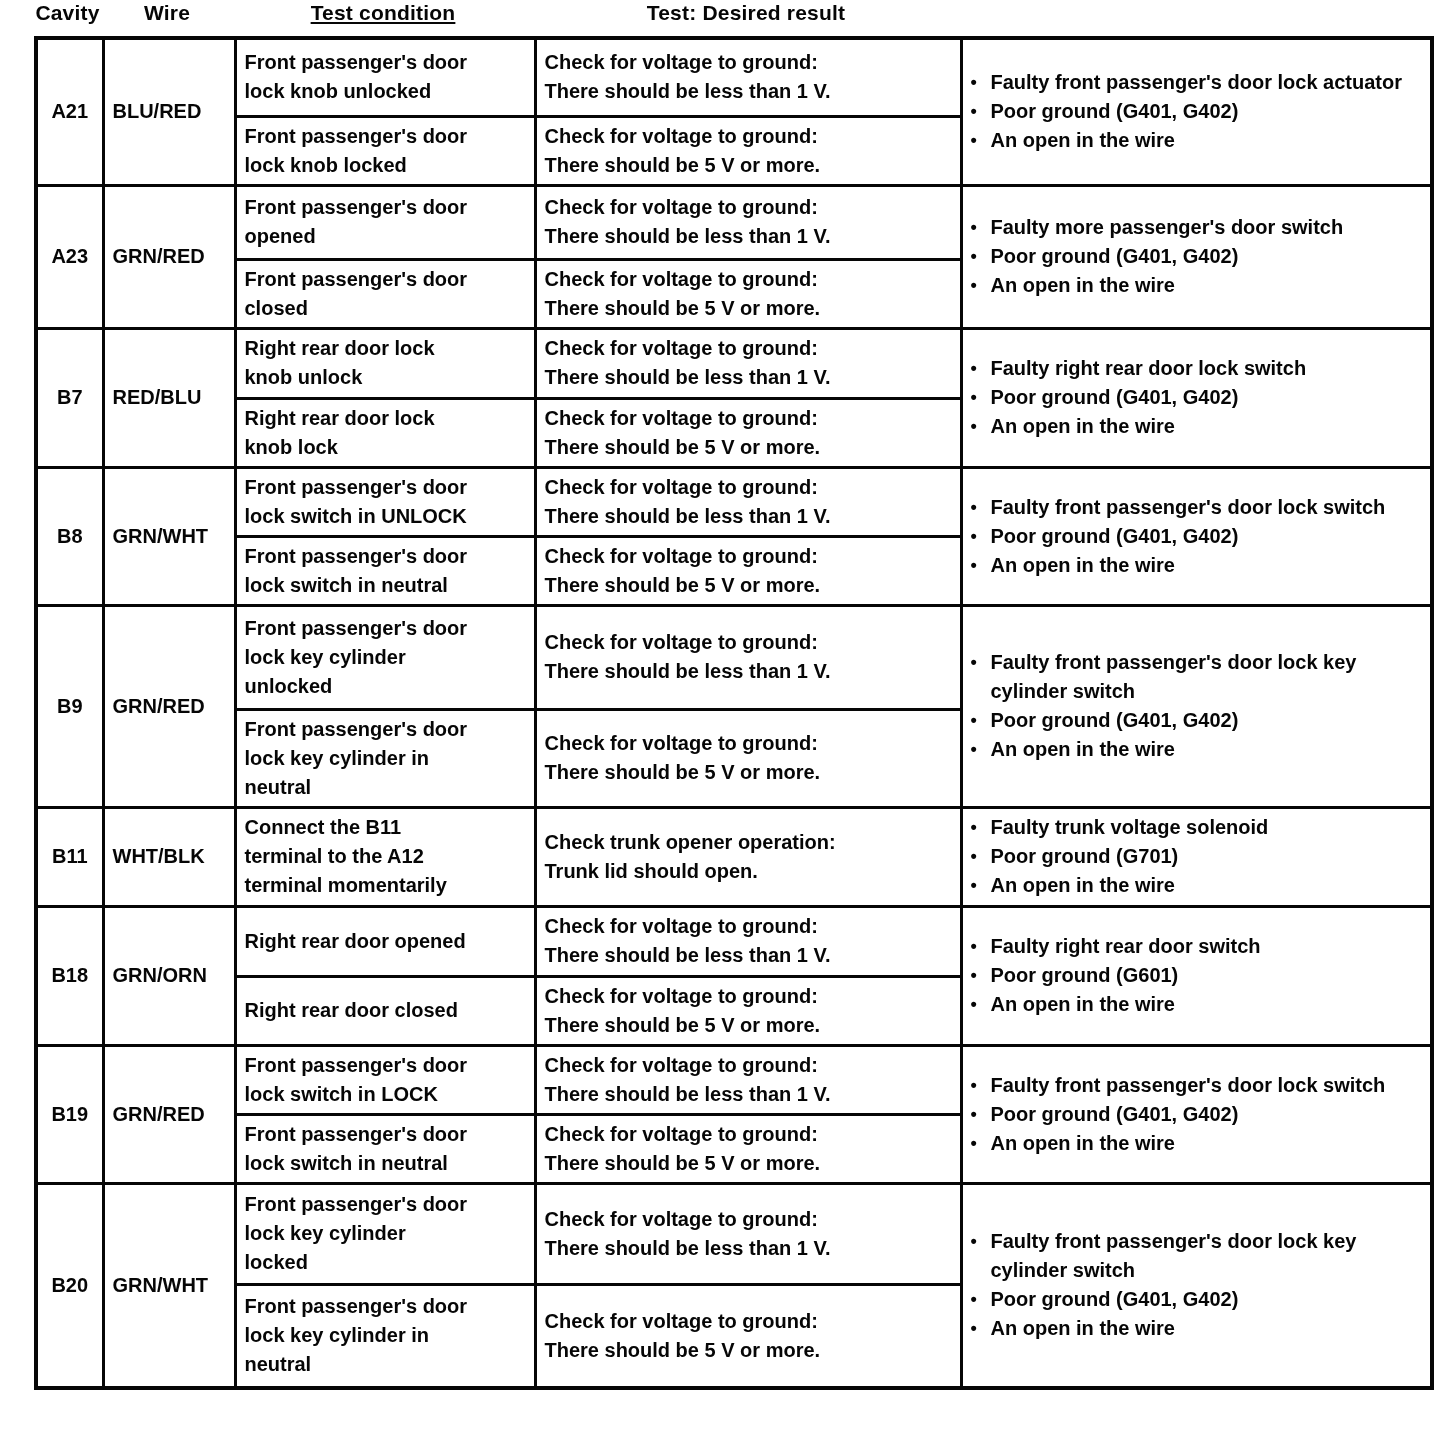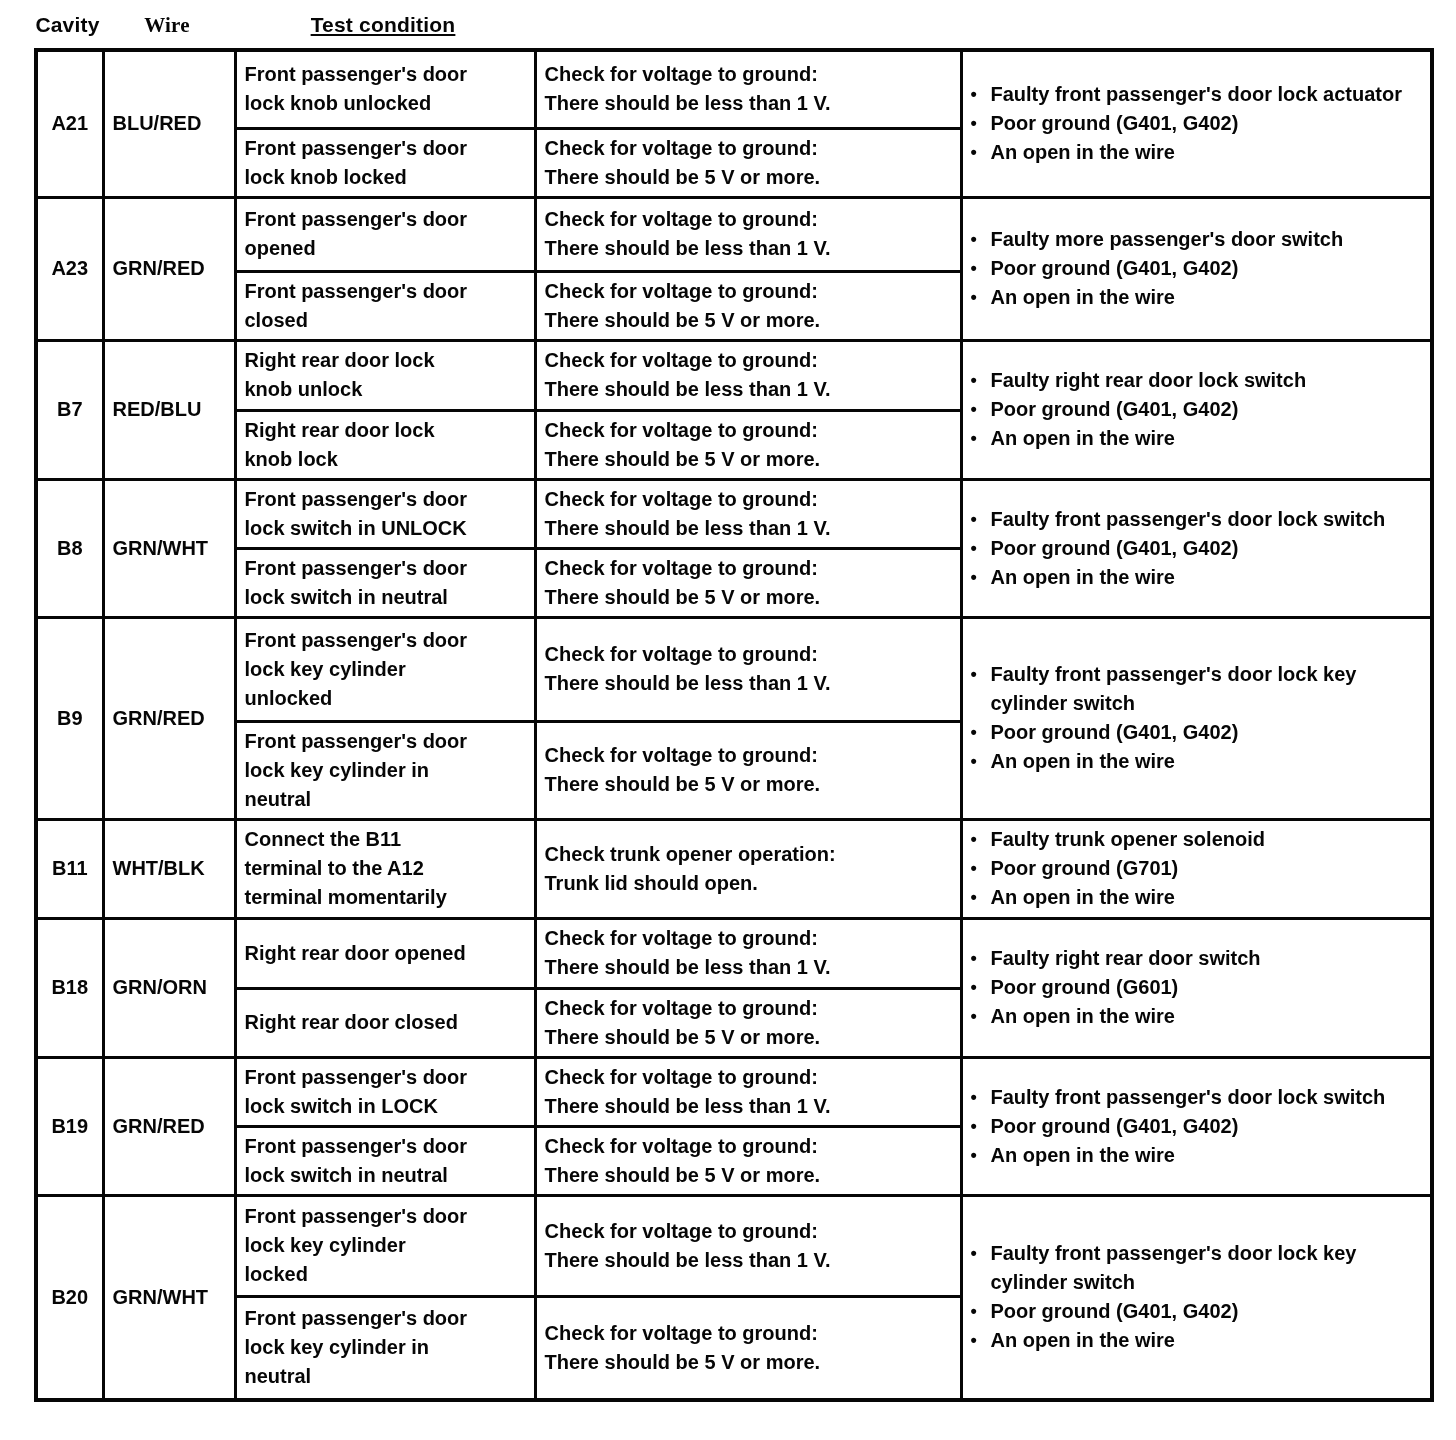--- a/index.html
+++ b/index.html
@@ -8,38 +8,38 @@
     background: #ffffff;
     width: 1456px;
     height: 1440px;
     font-family: "Liberation Sans", sans-serif;
     color: #060606;
     -webkit-font-smoothing: none;
   }
   .page {
     width: 1400px;
     margin: 0 0 0 34px;
-    padding-top: 12px;
+    padding-top: 0;
   }
   
   .hdr-row {
     display: flex;
     width: 1396px;
     height: 36px;
     align-items: flex-start;
   }
   .hdr-cell {
     font-weight: 700;
     font-size: 21px;
     line-height: 26px;
     text-align: center;
     letter-spacing: 0.2px;
   }
   .hdr-cavity  { width: 67px;  }
-  .hdr-wire    { width: 132px; font-family: Liberation Serif, serif; }
+  .hdr-wire    { width: 132px; }
   .hdr-cond    { width: 300px; text-decoration: underline; }
   .hdr-result  { width: 426px; }
   .hdr-cause   { width: 471px; }
   
   table.diag {
     border-collapse: collapse;
     table-layout: fixed;
     width: 1396px;
     border: 4px solid #060606;
   }
@@ -89,20 +89,21 @@
 </style>
 </head>
 <body>
 
 <div class="page">
 
   <div class="hdr-row">
     <div class="hdr-cell hdr-cavity">Cavity</div>
     <div class="hdr-cell hdr-wire">Wire</div>
     <div class="hdr-cell hdr-cond">Test condition</div>
+    <div class="hdr-cell hdr-result">Test: Desired result</div>
   </div>
 
   <table class="diag">
     <colgroup>
       <col style="width:67px">
         <col style="width:132px">
         <col style="width:300px">
         <col style="width:426px">
         <col style="width:471px">
     </colgroup>
@@ -259,21 +260,21 @@
         <td class="cavity">B11</td>
         <td class="wire">WHT/BLK</td>
         <td class="cond">Connect the B11
 terminal to the A12
 terminal momentarily</td>
         <td class="result">Check trunk opener operation:
 Trunk lid should open.</td>
         <td class="causes">
           <div class="cause">
               <span class="bullet">•</span>
-              <span class="cause-text">Faulty trunk opener solenoid</span>
+              <span class="cause-text">Faulty trunk voltage solenoid</span>
             </div>
           <div class="cause">
               <span class="bullet">•</span>
               <span class="cause-text">Poor ground (G701)</span>
             </div>
           <div class="cause">
               <span class="bullet">•</span>
               <span class="cause-text">An open in the wire</span>
             </div>
         </td>

